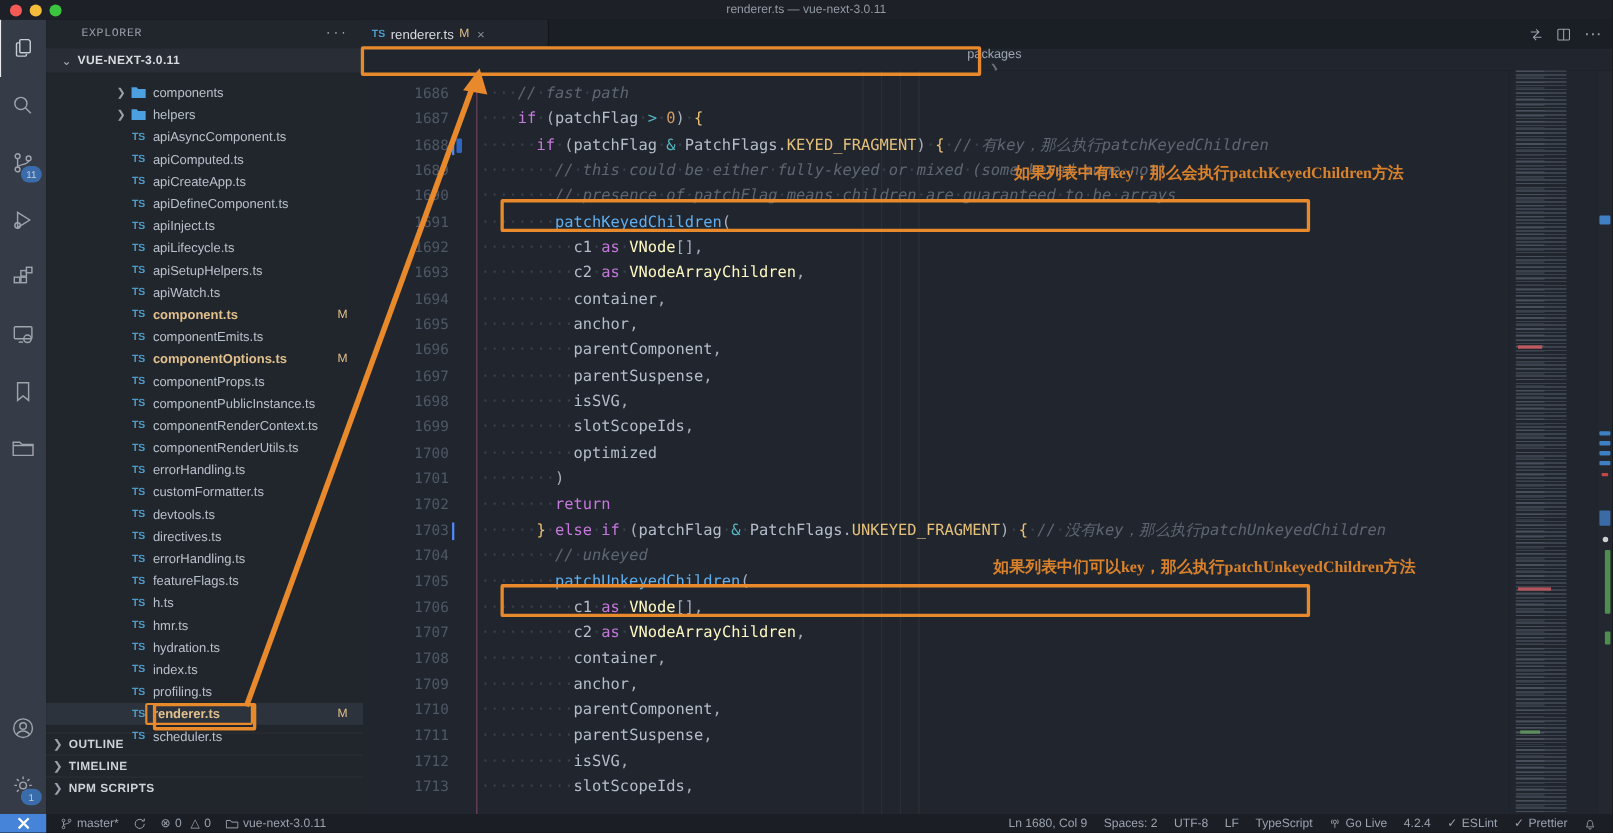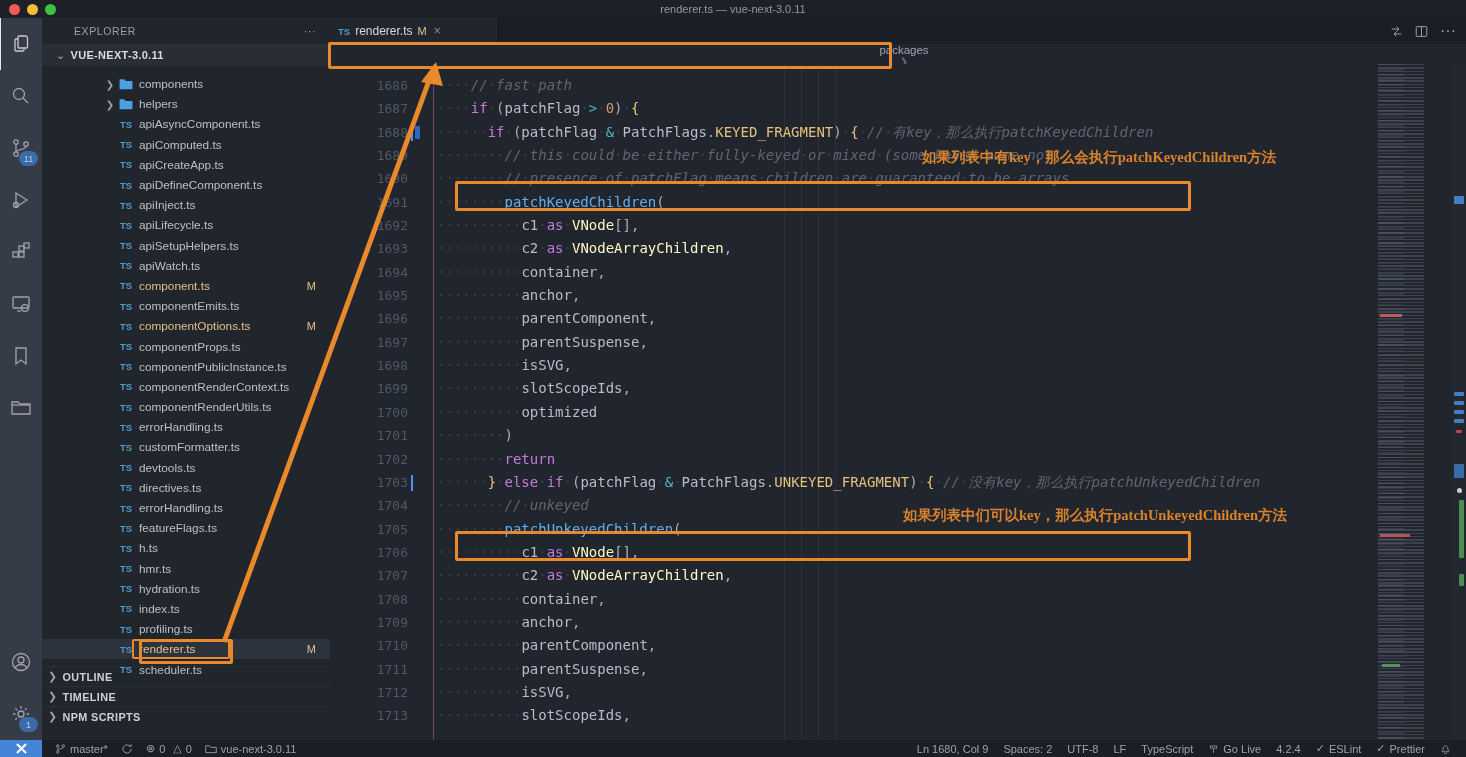--- a/index.html
+++ b/index.html
@@ -18,33 +18,33 @@
   .act-item{width:42px;height:52px;display:flex;align-items:center;justify-content:center;position:relative;opacity:.72;}
   .act-item.active{opacity:1;border-left:2px solid #e7e9ec;}
   .act-item svg{stroke:#c7ccd4;fill:none;stroke-width:1.3;}
   .badge{position:absolute;right:4px;bottom:8px;background:#3d7fd4;color:#fff;font-size:9px;
          min-width:15px;height:15px;border-radius:8px;display:flex;align-items:center;justify-content:center;padding:0 2px;}
   #act-bottom{margin-top:auto;}
 
   
   #sidebar{left:42px;top:18px;width:288px;height:722px;background:#21252c;}
   #sb-header{height:26px;display:flex;align-items:center;justify-content:space-between;padding:0 14px 0 32px;
-             color:#9aa1ad;font-size:10.5px;letter-spacing:.6px;}
+             color:#9aa1ad;font-size:10.5px;letter-spacing:.6px;font-family:Liberation Mono, monospace;}
   #sb-root{height:22px;background:#282d36;display:flex;align-items:center;font-size:11px;font-weight:bold;
            color:#d8dce2;padding-left:14px;letter-spacing:.3px;}
   #sb-root .chev{margin-right:5px;color:#aab0ba;font-weight:normal;}
   #tree{position:absolute;left:0;top:56px;width:288px;}
   .trow{height:20.2px;display:flex;align-items:center;font-size:11.8px;color:#b9c0cb;position:relative;}
   .trow.sel{background:#2d333d;}
   .trow .twist{width:12px;text-align:center;color:#9aa1ad;font-size:10px;margin-left:62px;}
   .trow .noTwist{width:12px;margin-left:62px;}
   .trow .ficon{width:20px;display:flex;justify-content:center;align-items:center;}
   .ts-badge{font-size:9.5px;font-weight:bold;color:#4e9cc9;font-family:"Liberation Sans",sans-serif;text-align:right;}
   .trow .lbl{margin-left:3px;white-space:nowrap;}
-  .trow.mod .lbl{color:#e2c08d;}
+  .trow.mod .lbl{color:#e2c08d;font-weight:bold;}
   .trow .mflag{position:absolute;right:14px;color:#e2c08d;font-size:11px;}
   .trow .fbox{position:absolute;border:2px solid #e8892c;border-radius:2px;left:90px;right:100px;top:0;bottom:0;}
   #sb-sections{position:absolute;left:0;bottom:14px;width:288px;}
   .srow{height:19px;display:flex;align-items:center;font-size:10.8px;font-weight:bold;color:#cdd2da;
         padding-left:6px;letter-spacing:.4px;border-top:1px solid rgba(255,255,255,0.04);}
   .srow .chev{margin-right:5px;font-weight:normal;color:#9aa1ad;}
 
   
   #tabbar{left:330px;top:18px;width:1136px;height:26px;background:#1a1e25;display:flex;}
   #tab-active{width:152px;height:26px;background:#21262e;display:flex;align-items:center;padding:0 8px;

